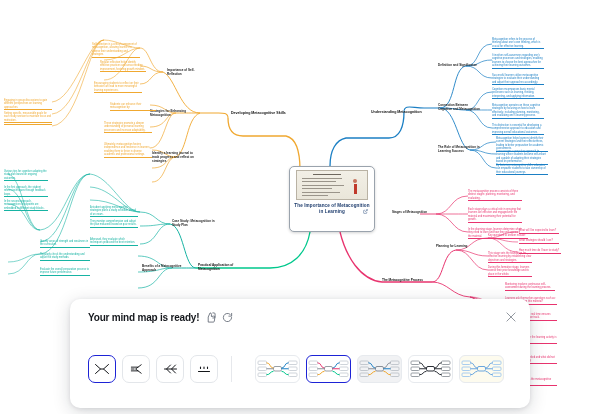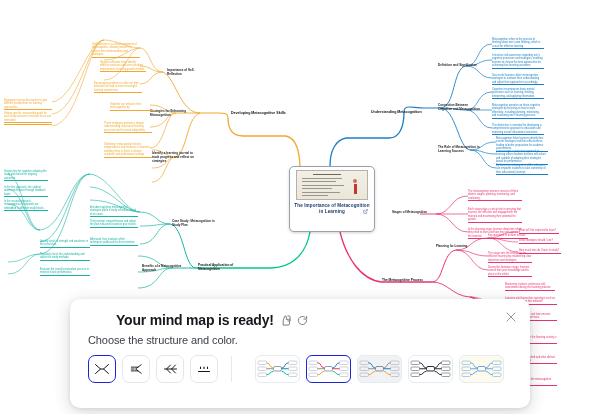--- a/index.html
+++ b/index.html
@@ -80,21 +80,21 @@
     position:absolute;
     left:70px; top:299px;
     width:460px; height:109px;
     background:#ffffff;
     border-radius:10px;
     box-shadow:0 4px 18px rgba(16,24,40,.16), 0 1px 4px rgba(16,24,40,.10);
     z-index:40;
     padding:13px 16px 0 18px;
   }
   #dialog-title-row { display:flex; align-items:center; gap:6px; }
-  #dialog-title { font-size:14px; font-weight:700; color:#15181d; letter-spacing:-.2px;margin-left:28px; }
+  #dialog-title { font-size:10px; font-weight:700; color:#15181d; letter-spacing:-.2px; }
   .hicon { width:11px; height:11px; color:#5c6370; display:inline-block; }
   #dialog-sub { margin-top:6px; font-size:11px; color:#3b4049; letter-spacing:-.1px; }
   #dialog-close {
     position:absolute; right:12px; top:11px;
     width:14px; height:14px; color:#8b9099; cursor:pointer;
   }
   #options-row {
     position:absolute; left:18px; top:56px;
     display:flex; align-items:center; gap:6px;
   }
@@ -270,21 +270,20 @@
     <div id="dialog-title">Your mind map is ready!</div>
     <svg class="hicon" viewBox="0 0 24 24" fill="none" stroke="#5c6370" stroke-width="1.8" stroke-linecap="round" stroke-linejoin="round">
       <path d="M17 2h2.67A2.31 2.31 0 0 1 22 4v7a2.31 2.31 0 0 1-2.33 2H17"></path>
       <path d="M14 15v4a3 3 0 0 1-3 3l-4-9V2h11.28a2 2 0 0 1 2 1.7l1.38 9a2 2 0 0 1-2 2.3z" transform="scale(1,-1) translate(0,-24)"></path>
     </svg>
     <svg class="hicon" viewBox="0 0 24 24" fill="none" stroke="#5c6370" stroke-width="1.8" stroke-linecap="round" stroke-linejoin="round">
       <path d="M21 12a9 9 0 1 1-3.2-6.9"></path>
         <path d="M21 3v6h-6"></path>
     </svg>
   </div>
-  <div id="dialog-sub">Choose the structure and color.</div>
 
   <svg id="dialog-close" viewBox="0 0 24 24" fill="none" stroke="#8b9099" stroke-width="1.6" stroke-linecap="round">
     <path d="M5 5l14 14M19 5L5 19"></path>
   </svg>
 
   <div id="options-row">
     <div class="layout-btn sel">
       <svg width="16" height="14" viewBox="0 0 32 26" fill="none" stroke="#14161a" stroke-width="2" stroke-linecap="round">
         <path d="M3 4L13 13L3 22M29 4L19 13L29 22M13 13h6"></path>
       </svg>

